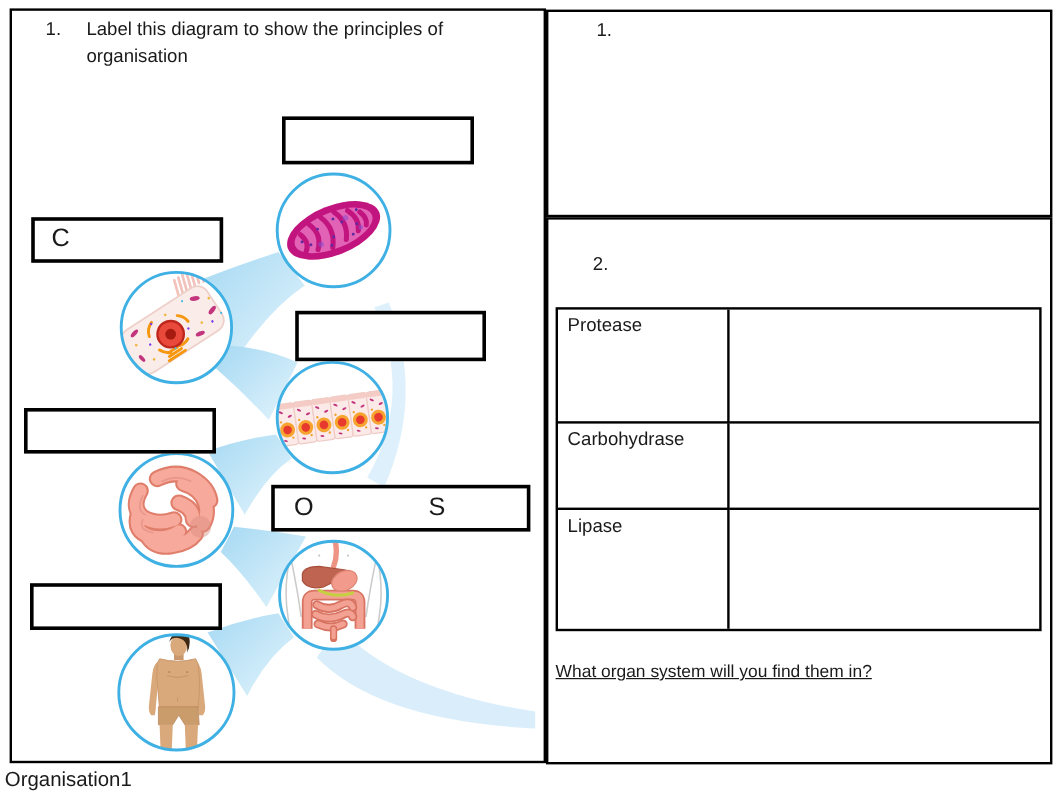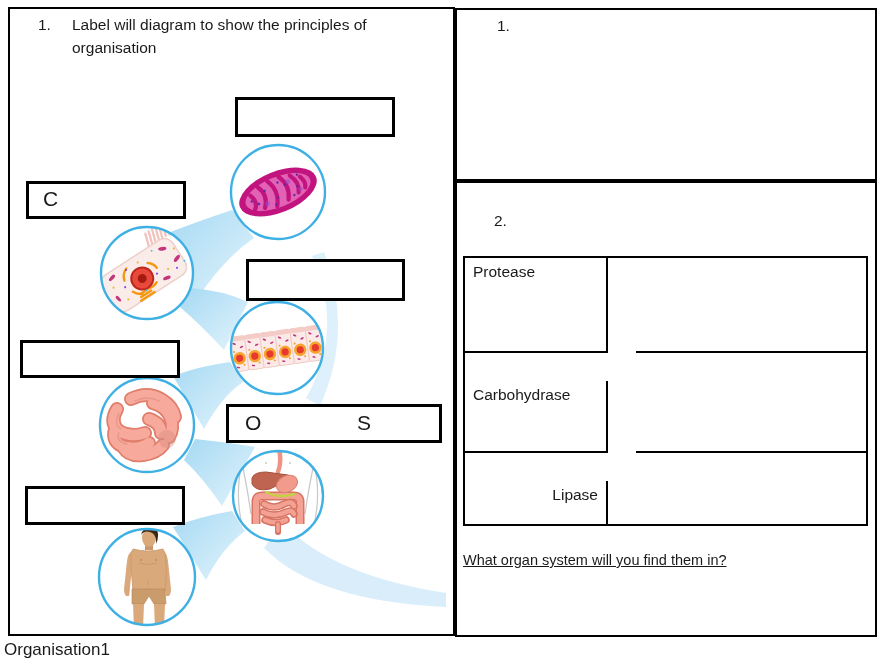--- a/index.html
+++ b/index.html
@@ -16,25 +16,25 @@
   #diagram-svg{position:absolute;left:8px;top:7px;width:447px;height:629px;z-index:2;pointer-events:none;}
   .label-box{position:absolute;background:#fff;border:3px solid #000;box-sizing:border-box;z-index:3;}
   .box-letter{position:absolute;top:50%;transform:translateY(-54%);font-size:21px;}
   #heading{left:38px;top:13px;width:400px;z-index:4;}
   #heading .q-num{width:34px;}
   #rt-question{left:497px;top:14px;width:360px;}
   #rb-question{left:494px;top:209px;width:370px;}
   #enzyme-table{
     position:absolute;left:463px;top:256px;width:405px;height:270px;
     border:2px solid #000;box-sizing:border-box;display:grid;
-    grid-template-columns:143px 1fr;grid-template-rows:95px 72px 1fr;gap:28px;
+    grid-template-columns:143px 1fr;grid-template-rows:95px 72px 1fr;
   }
   .t-label{border-right:2px solid #000;border-bottom:2px solid #000;padding:5px 8px;font-size:15.5px;box-sizing:border-box;}
   .t-answer{border-bottom:2px solid #000;box-sizing:border-box;}
-  .last-row{border-bottom:none;text-align:right;}
+  .last-row{border-bottom:none;}
   #organ-question{position:absolute;left:463px;top:552px;font-size:14.5px;text-decoration:underline;}
   #footer-label{position:absolute;left:4px;top:640px;font-size:17px;}
 </style>
 </head>
 <body>
 
 <div class="panel" id="left-panel"></div>
 <div class="panel" id="right-top-panel"></div>
 <div class="panel" id="right-bottom-panel"></div>
 
@@ -329,21 +329,21 @@
 <div class="label-box" style="left:246px;top:259px;width:159px;height:42px;"></div>
 <div class="label-box" style="left:20px;top:340px;width:160px;height:38px;"></div>
 <div class="label-box" style="left:226px;top:404px;width:216px;height:39px;">
   <span class="box-letter" style="left:16px;">O</span>
   <span class="box-letter" style="left:128px;">S</span>
 </div>
 <div class="label-box" style="left:25px;top:486px;width:160px;height:39px;"></div>
 
 <div class="question" id="heading">
   <span class="q-num">1.</span>
-  <span class="q-text" style="width:362px;">Label will diagram to show the principles of organisation</span>
+  <span class="q-text" style="width:362px;">Label this diagram to show the principles of organisation</span>
 </div>
 
 <div class="question" id="rt-question">
   <span class="q-num">1.</span>
 </div>
 
 <div class="question" id="rb-question">
   <span class="q-num">2.</span>
 </div>
 

